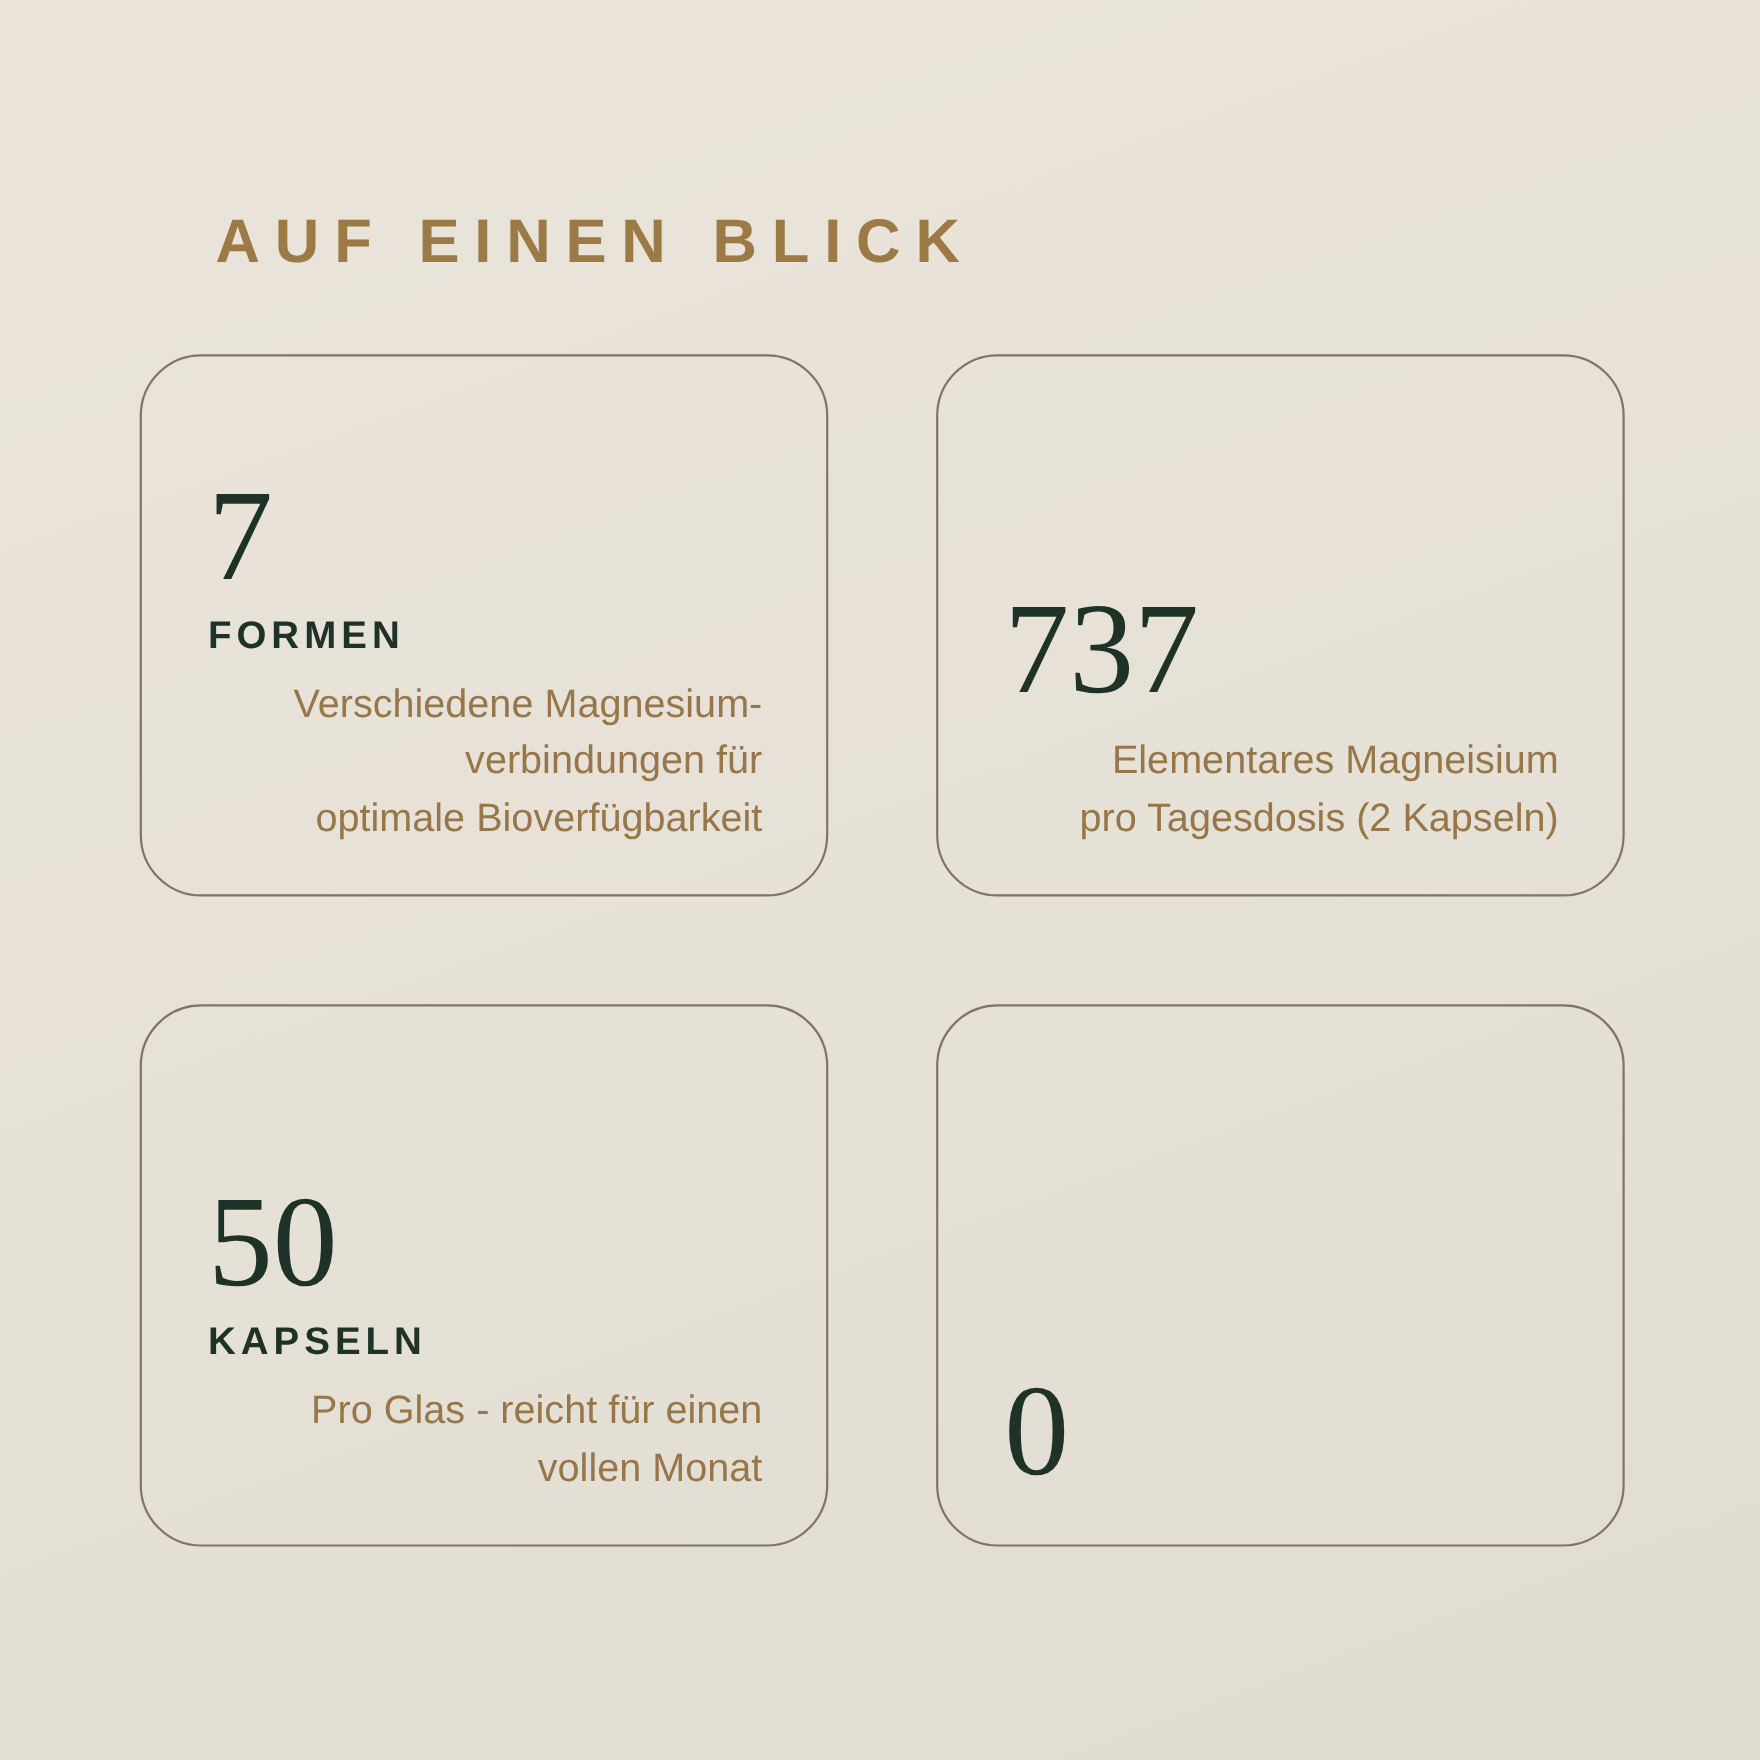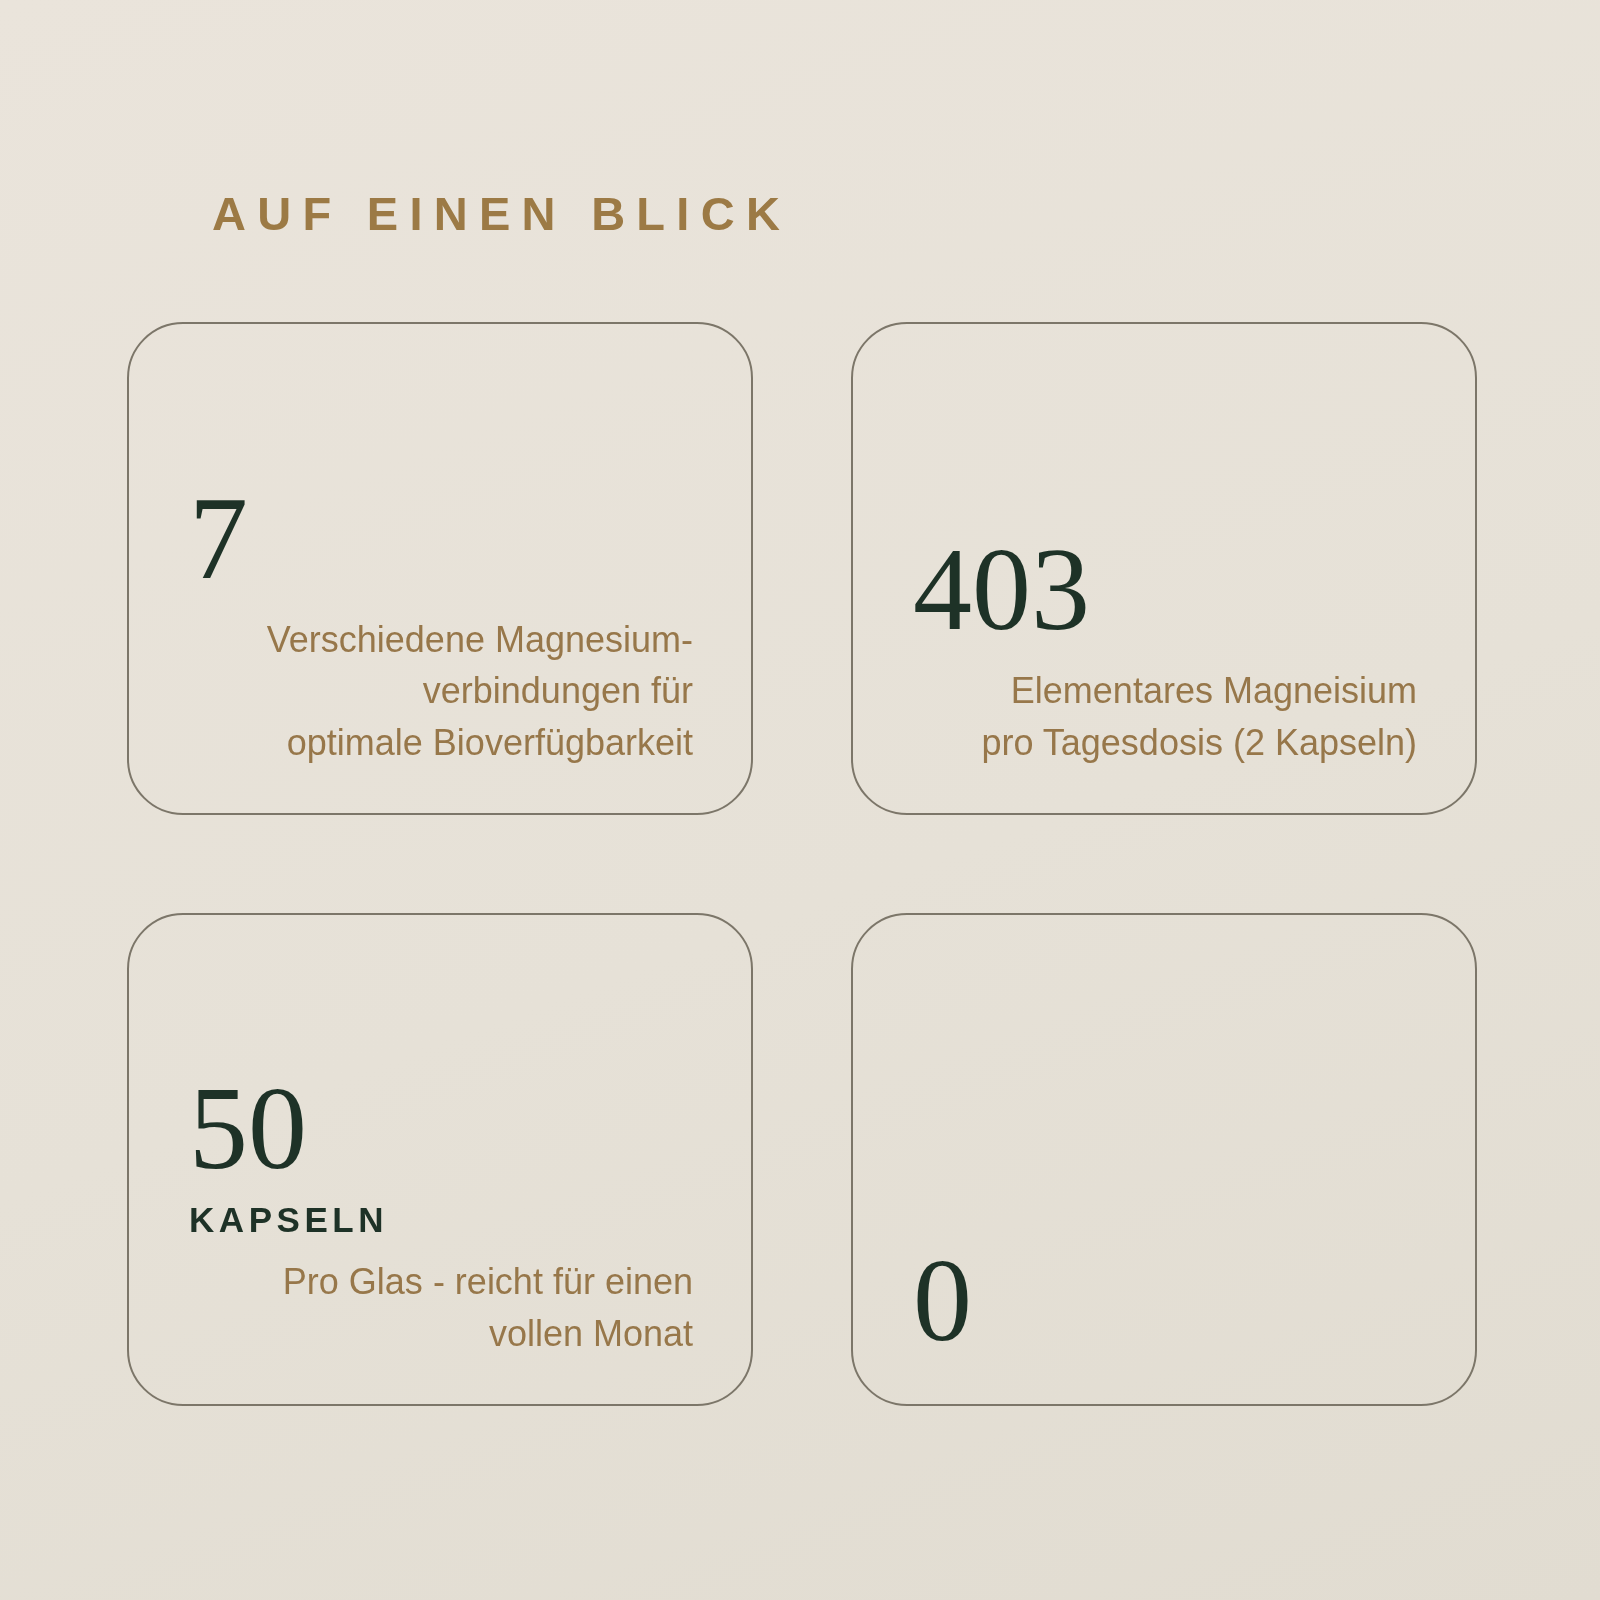--- a/index.html
+++ b/index.html
@@ -15,23 +15,23 @@
     height: 1600px;
     overflow: hidden;
   }
   body {
     position: relative;
     background: linear-gradient(160deg, #eae4db 0%, var(--background) 55%, #e1dcd1 100%);
     font-family: "Liberation Sans", sans-serif;
   }
   .page-title {
     position: absolute;
-    left: 212px;
+    left: 196px;
     top: 186px;
-    font-size: 47px;
+    font-size: 56px;
     font-weight: 700;
     letter-spacing: 0.24em;
     color: var(--title-gold);
     white-space: nowrap;
   }
   .cards-grid {
     position: absolute;
     left: 127px;
     top: 322px;
     width: 1350px;
@@ -75,27 +75,28 @@
 </style>
 </head>
 <body>
 
 <div class="page-title">AUF EINEN BLICK</div>
 
 <div class="cards-grid">
 
   <div class="stat-card">
     <div class="stat-number">7</div>
+    <div class="stat-label">FORMEN</div>
     <div class="stat-description">Verschiedene Magnesium-
 verbindungen für
 optimale Bioverfügbarkeit</div>
   </div>
 
   <div class="stat-card">
-    <div class="stat-number">403</div>
+    <div class="stat-number">737</div>
     <div class="stat-description">Elementares Magneisium
 pro Tagesdosis (2 Kapseln)</div>
   </div>
 
   <div class="stat-card">
     <div class="stat-number">50</div>
     <div class="stat-label">KAPSELN</div>
     <div class="stat-description">Pro Glas - reicht für einen
 vollen Monat</div>
   </div>

